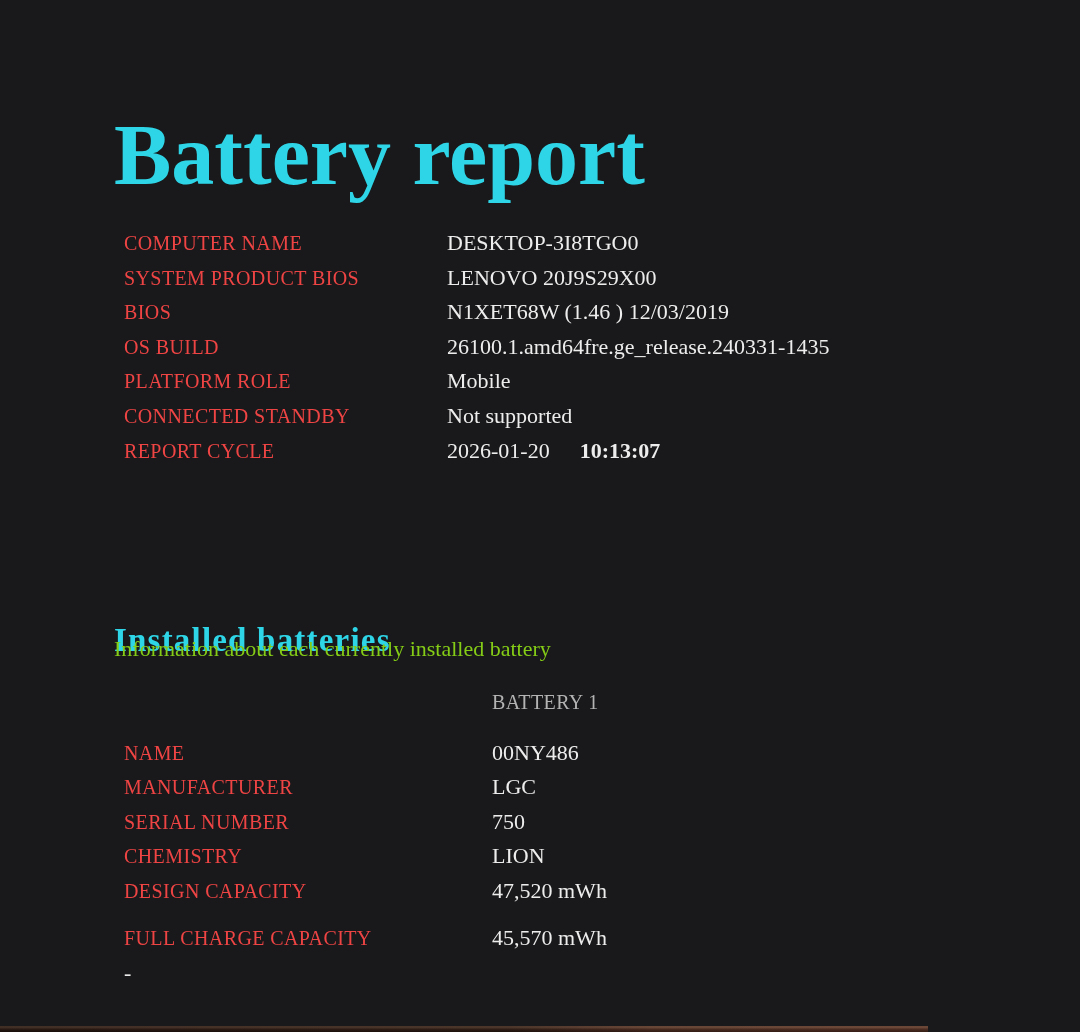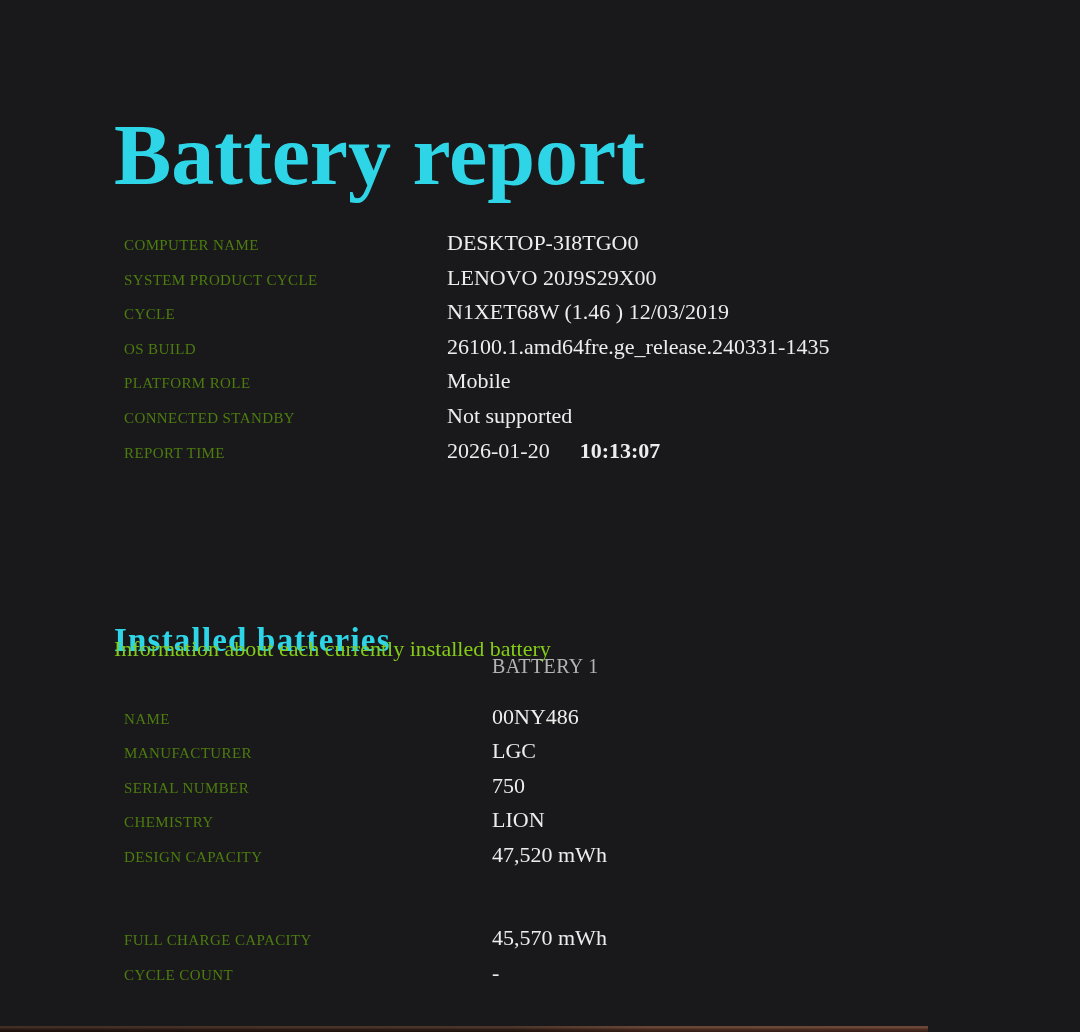--- a/index.html
+++ b/index.html
@@ -32,32 +32,32 @@
     align-items: baseline;
     grid-auto-rows: 34.6px;
   }
   .sys-grid {
     left: 124px;
     top: 216px;
     grid-template-columns: 323px auto;
   }
   .bat-grid {
     left: 124px;
-    top: 655px;
+    top: 691px;
     grid-template-columns: 368px auto;
   }
   .bat-grid-secondary {
     left: 124px;
     top: 911px;
     grid-template-columns: 368px auto;
   }
   .cell-label {
-    font-size: 15px;
+    font-size: 20px;
     letter-spacing: 0.4px;
-    color: #4d7c0f;
+    color: #ef4444;
     white-space: nowrap;
   }
   .cell-header {
     font-size: 20px;
     letter-spacing: 0.4px;
     color: #b3b3b3;
     white-space: nowrap;
   }
   .cell-value {
     font-size: 22px;
@@ -105,36 +105,36 @@
 <body>
 
 <div class="page">
 
   <h1 class="report-title">Battery report</h1>
 
   <div class="info-grid sys-grid">
     <div class="cell-label">COMPUTER NAME</div>
     <div class="cell-value">DESKTOP-3I8TGO0</div>
 
-    <div class="cell-label">SYSTEM PRODUCT CYCLE</div>
+    <div class="cell-label">SYSTEM PRODUCT BIOS</div>
     <div class="cell-value">LENOVO 20J9S29X00</div>
 
-    <div class="cell-label">CYCLE</div>
+    <div class="cell-label">BIOS</div>
     <div class="cell-value">N1XET68W (1.46 ) 12/03/2019</div>
 
     <div class="cell-label">OS BUILD</div>
     <div class="cell-value">26100.1.amd64fre.ge_release.240331-1435</div>
 
     <div class="cell-label">PLATFORM ROLE</div>
     <div class="cell-value">Mobile</div>
 
     <div class="cell-label">CONNECTED STANDBY</div>
     <div class="cell-value">Not supported</div>
 
-    <div class="cell-label">REPORT TIME</div>
+    <div class="cell-label">REPORT CYCLE</div>
     <div class="cell-value">
       <span>2026-01-20</span><span class="time-part2">10:13:07</span>
     </div>
   </div>
 
   <h2 class="section-heading">Installed batteries</h2>
   <div class="section-subtitle">Information about each currently installed battery</div>
 
   <div class="info-grid bat-grid">
     <div class="cell-label"></div>
@@ -153,19 +153,18 @@
     <div class="cell-value">LION</div>
 
     <div class="cell-label">DESIGN CAPACITY</div>
     <div class="cell-value">47,520 mWh</div>
   </div>
 
   <div class="info-grid bat-grid-secondary">
     <div class="cell-label">FULL CHARGE CAPACITY</div>
     <div class="cell-value">45,570 mWh</div>
 
-    <div class="cell-label">CYCLE COUNT</div>
     <div class="cell-value">-</div>
   </div>
 
   <div class="bottom-strip"></div>
 
 </div>
 
 </body></html>

